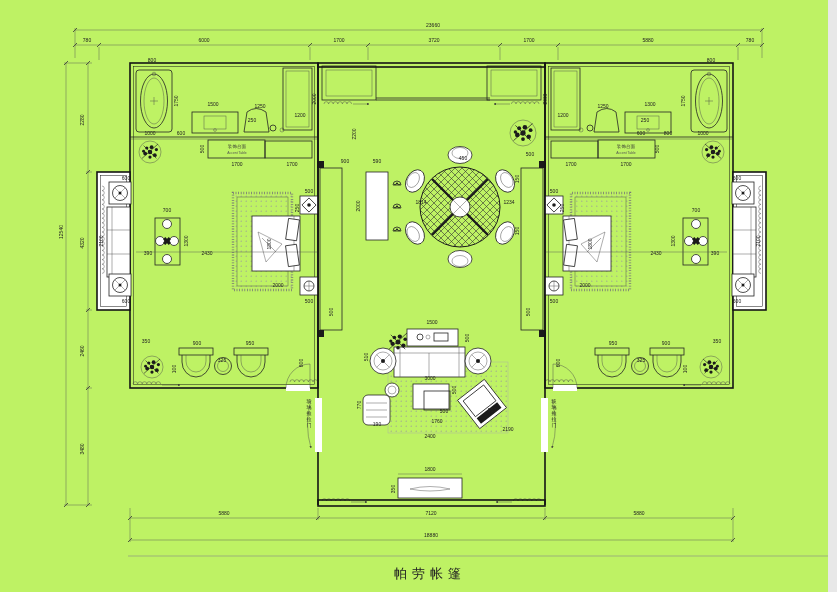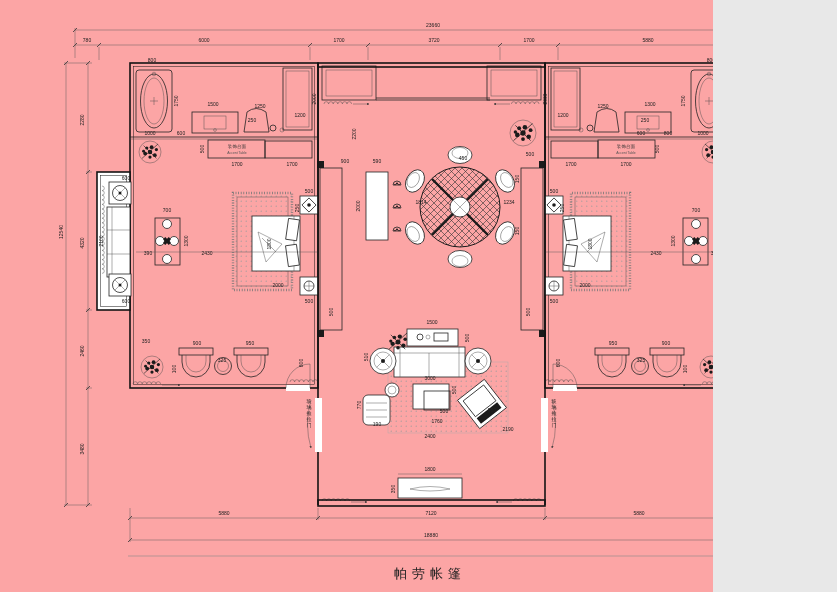--- a/index.html
+++ b/index.html
@@ -1,16 +1,16 @@
 <!DOCTYPE html>
 <html><head>
 <meta charset="utf-8">
 <style>
   html,body{margin:0;padding:0;background:#e8e8e8;}
-  .stage{position:relative;width:713px;height:592px;background:#fca5a5;overflow:hidden;
+  .stage{position:relative;width:828px;height:592px;background:#bef264;overflow:hidden;
          font-family:"Liberation Sans",sans-serif;}
   svg{position:absolute;left:0;top:0;}
   .wall2{fill:none;stroke:#141414;stroke-width:1.6}
   .wall1{fill:none;stroke:#141414;stroke-width:.5}
   .f{fill:none;stroke:#232323;stroke-width:.8}
   .fw{fill:#ffffff;stroke:#232323;stroke-width:.8}
   .ft{fill:none;stroke:#4a4a4a;stroke-width:.45}
   .dim{stroke:#555;stroke-width:.45;fill:none}
   .dimline{stroke:#888;stroke-width:.6;fill:none}
   .tick{stroke:#333;stroke-width:.8;fill:none}

